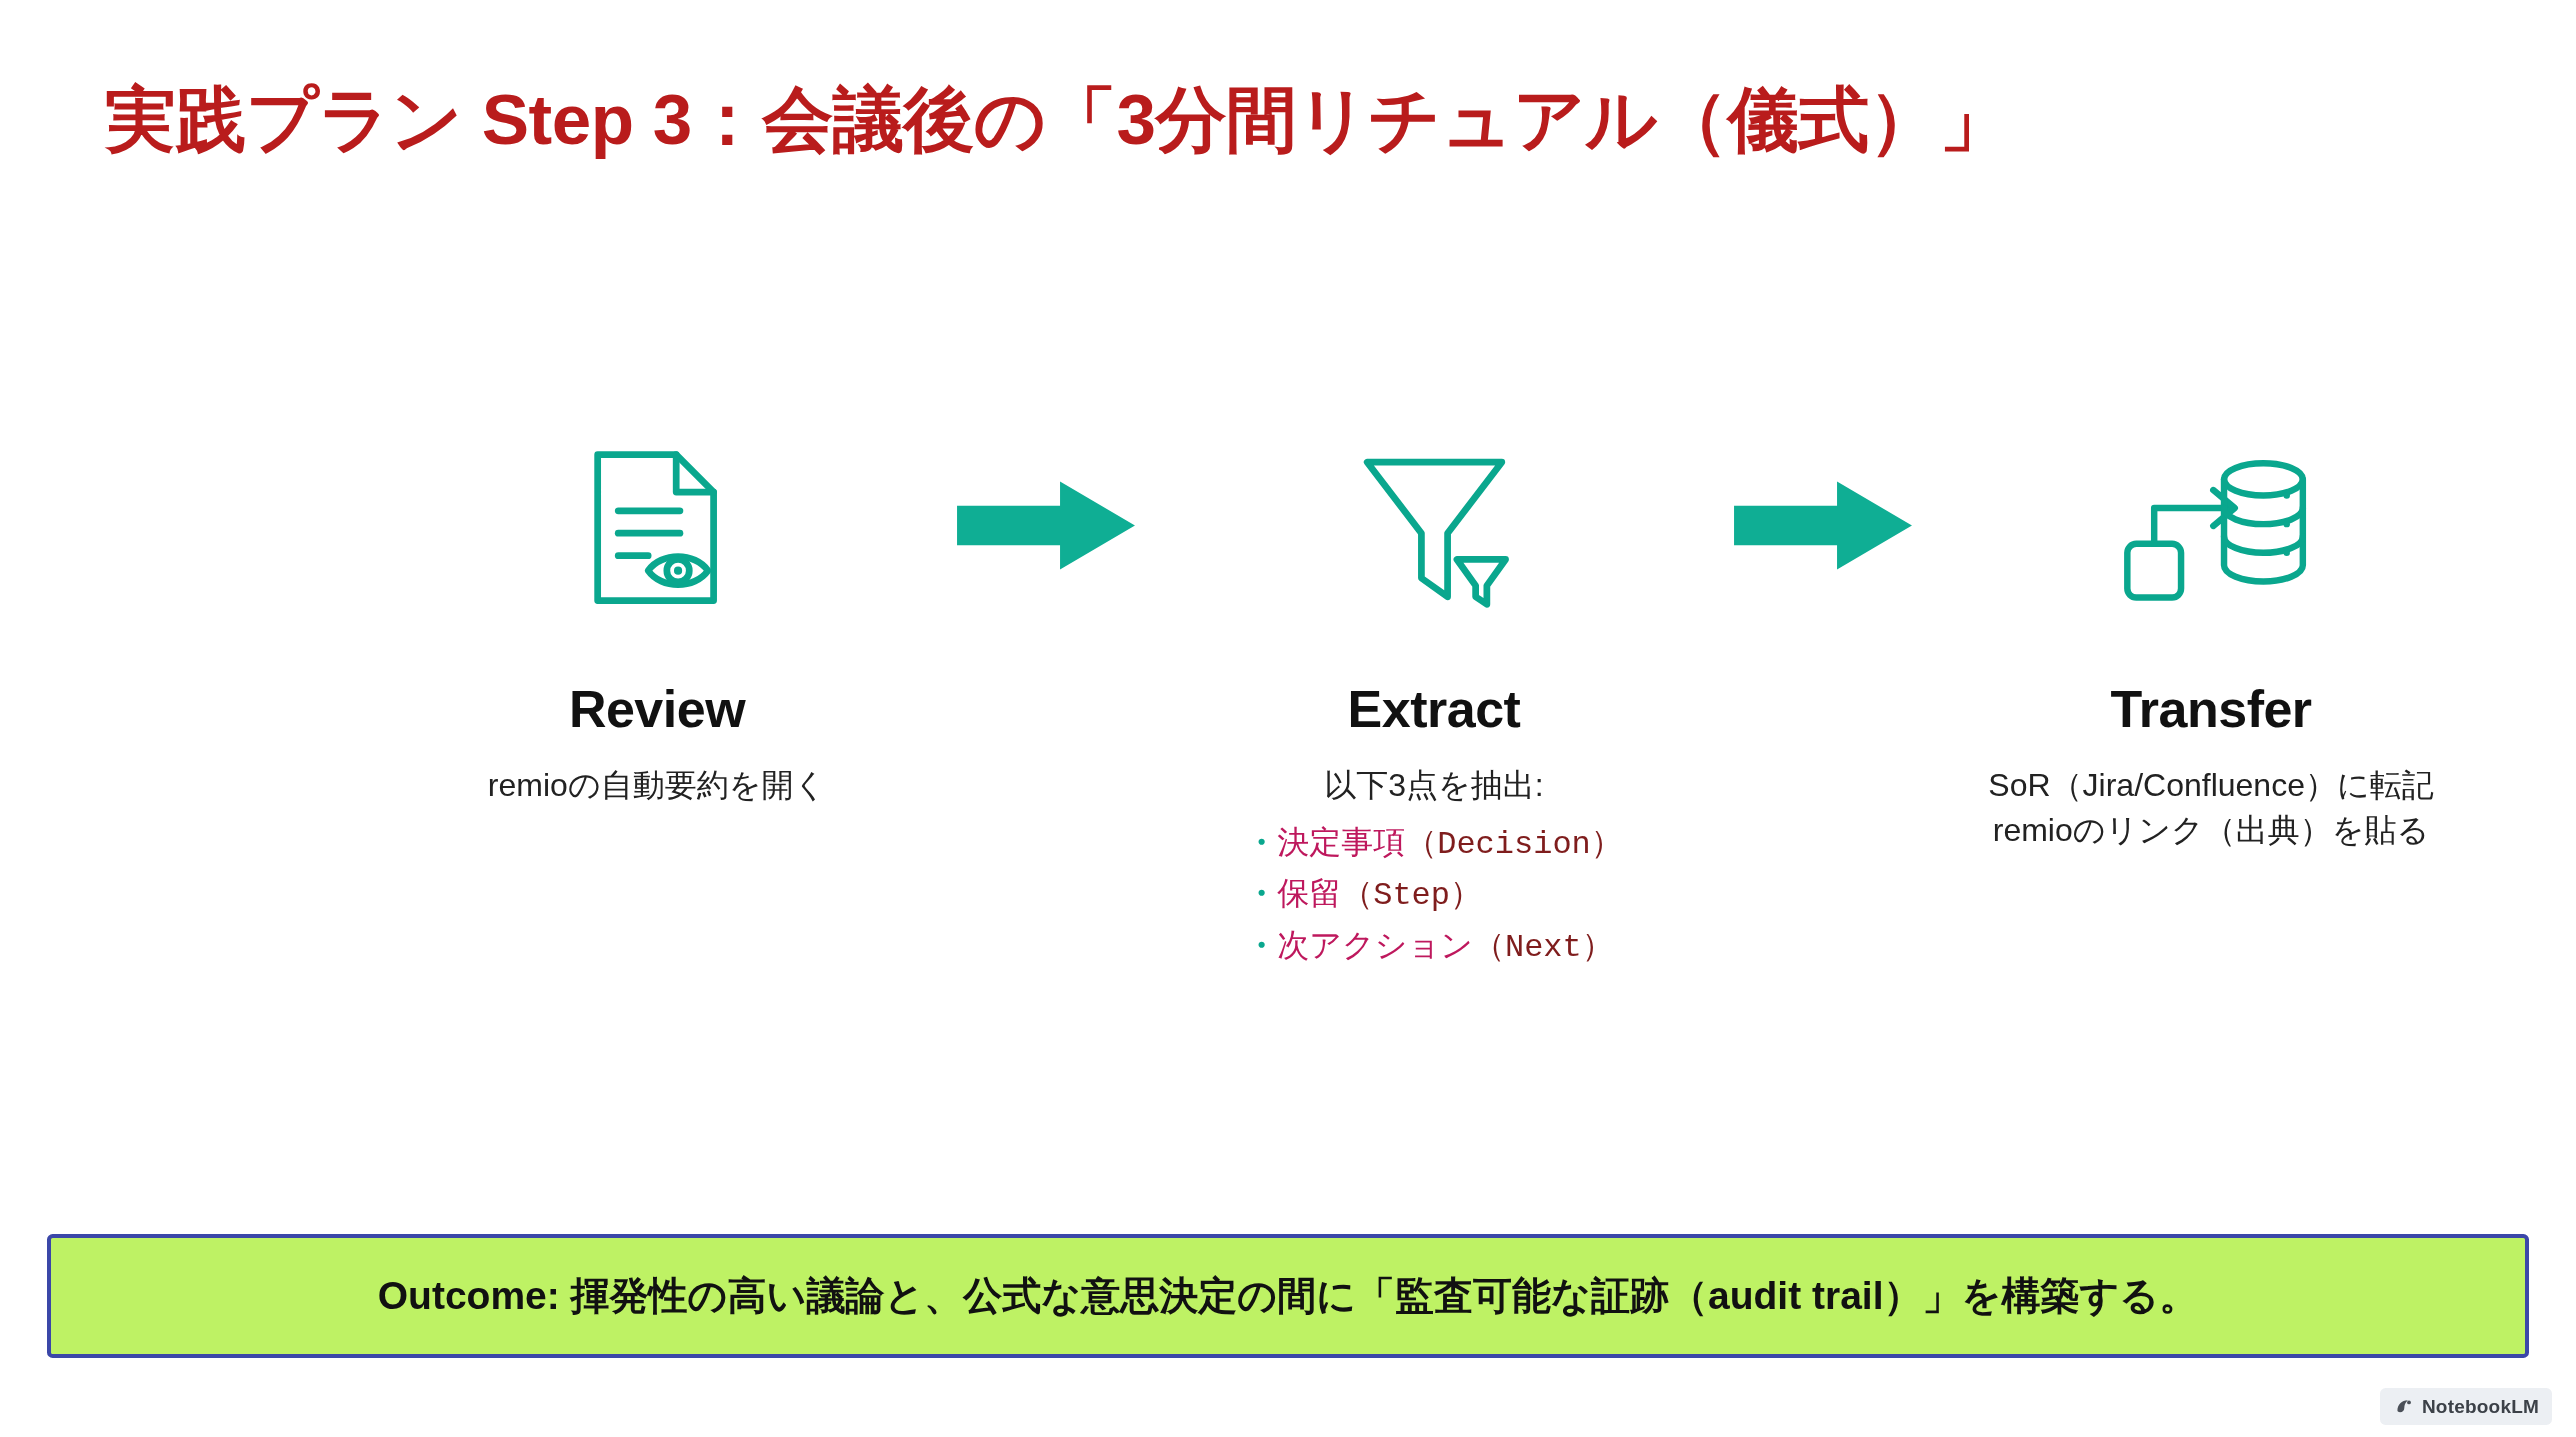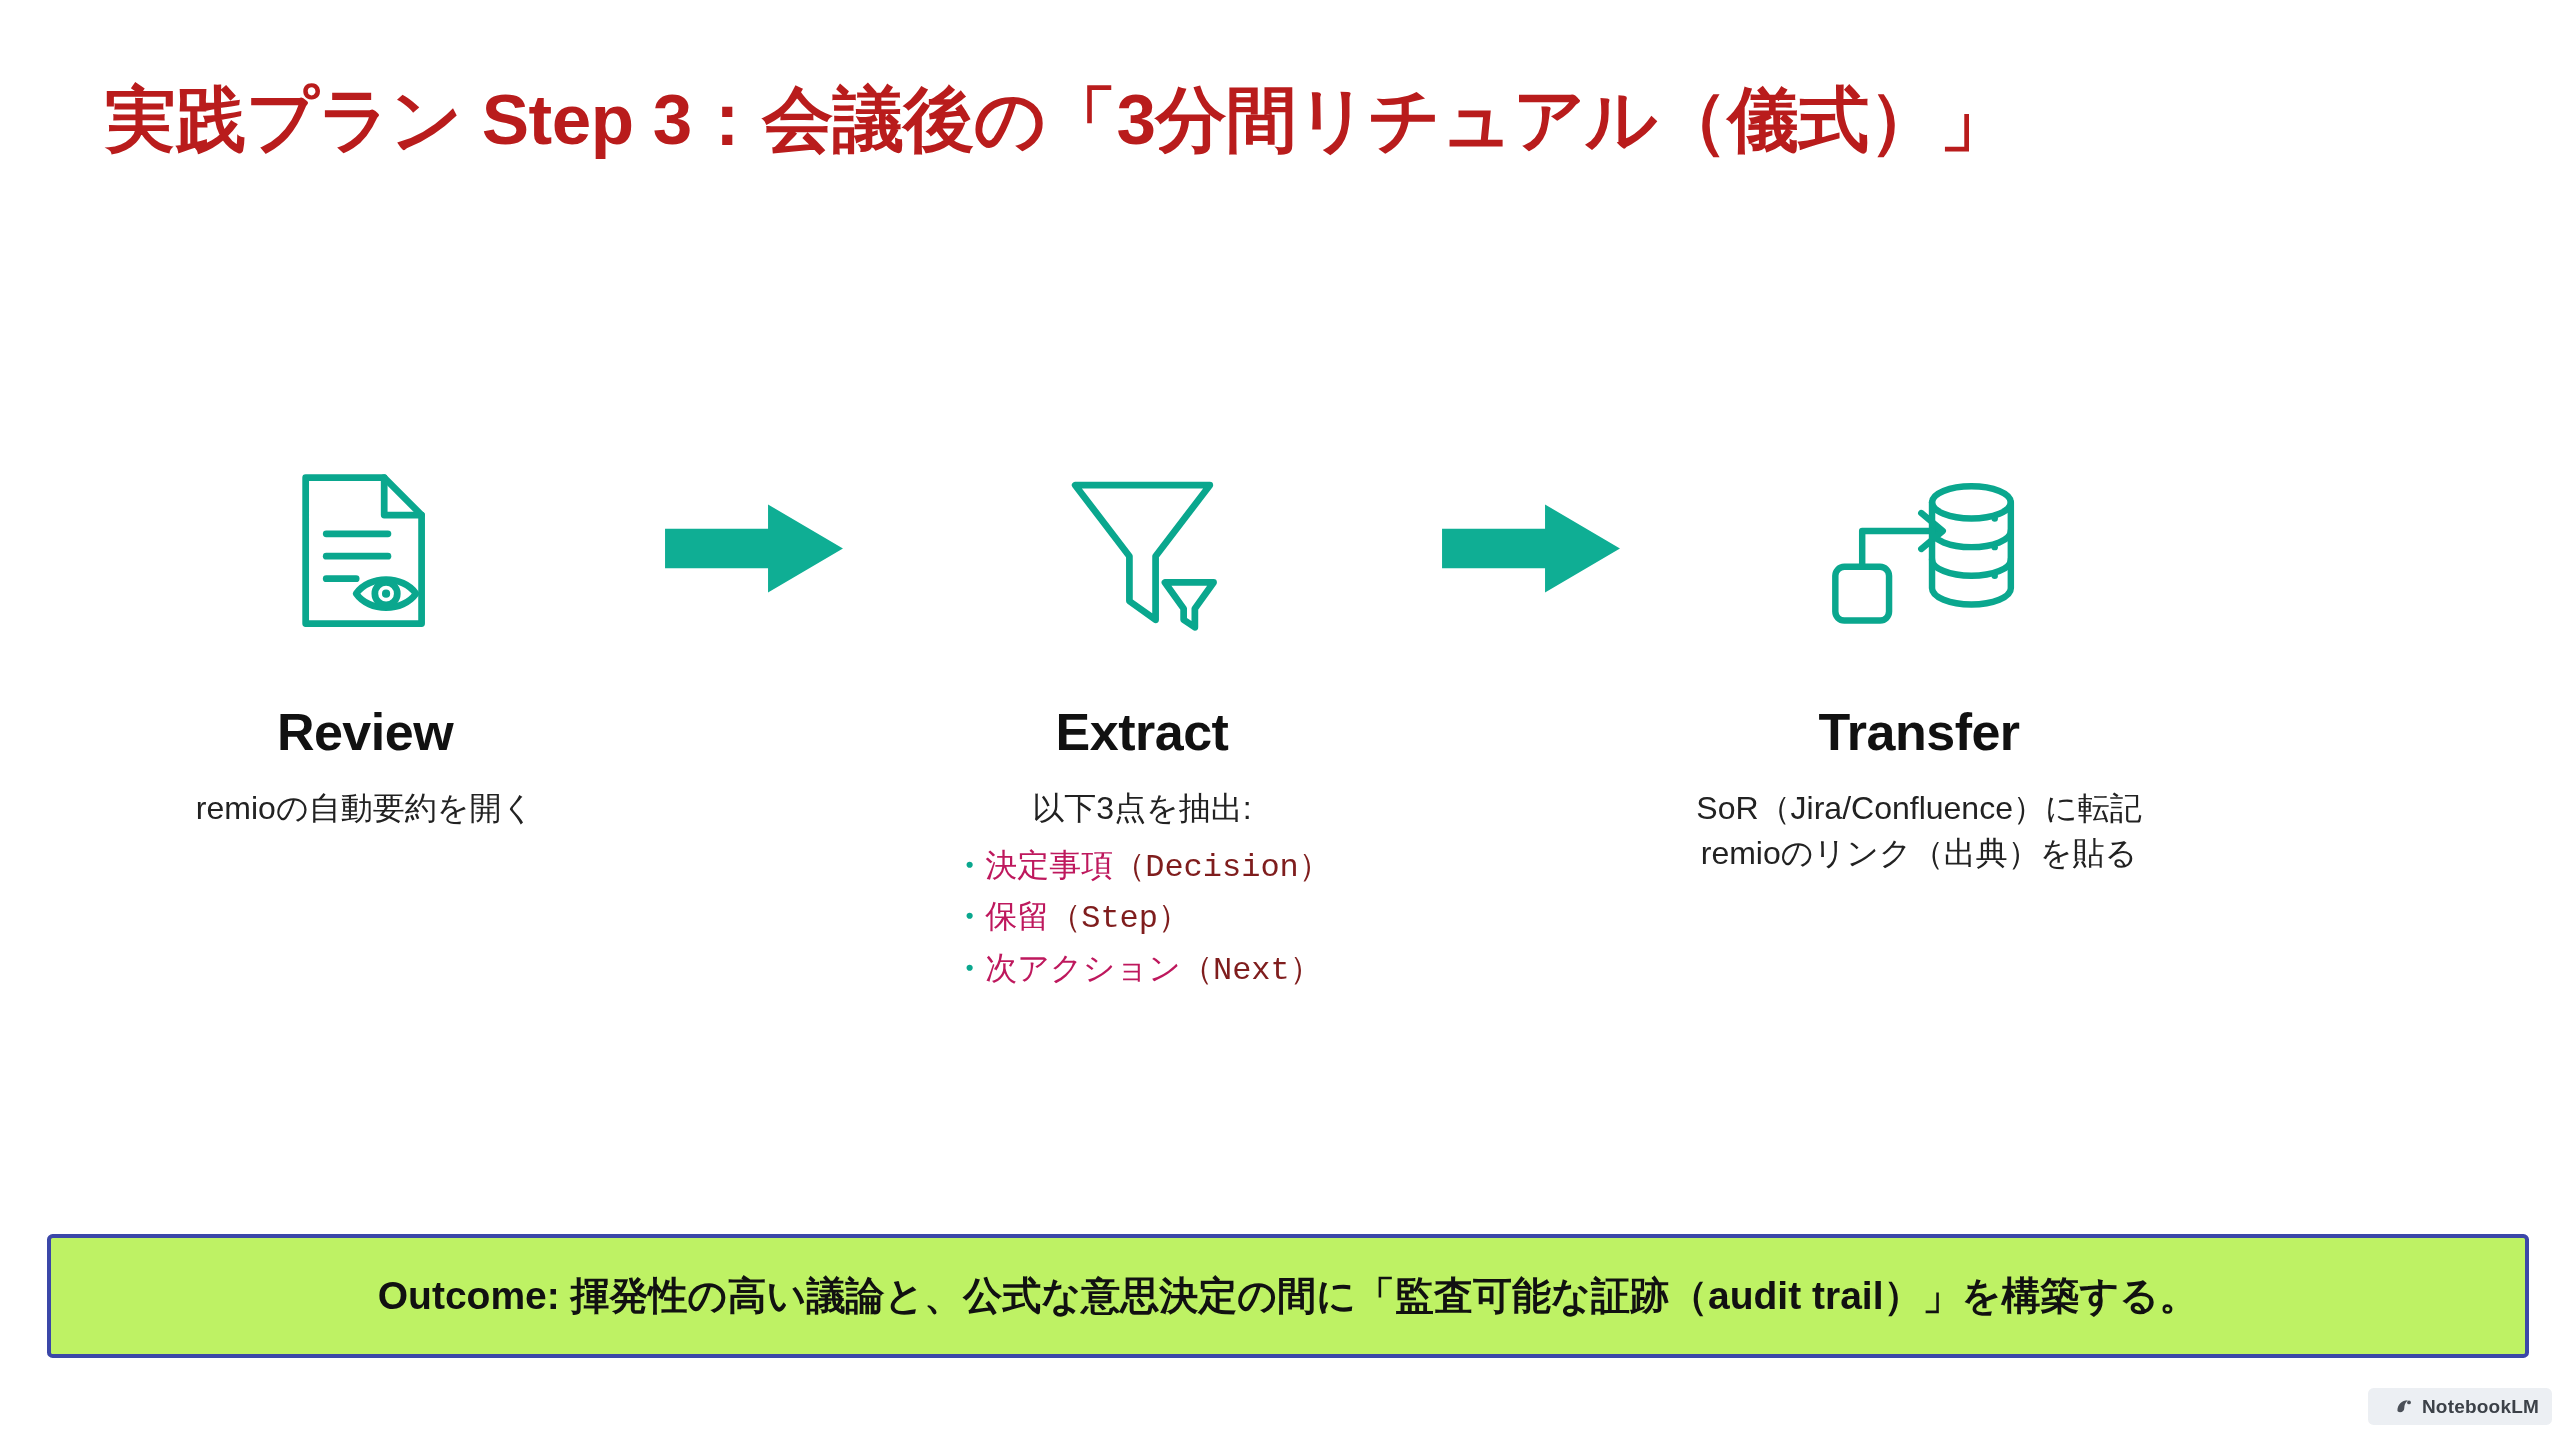--- a/index.html
+++ b/index.html
@@ -32,25 +32,25 @@
     letter-spacing: -0.5px;
     color: #b91c1c;
     white-space: nowrap;
   }
 
   
   .flow {
     position: absolute;
     left: 0;
     right: 0;
-    top: 431px;
+    top: 408px;
     display: flex;
     flex-direction: row;
     align-items: flex-start;
-    justify-content: flex-start;
+    justify-content: flex-end;
     padding: 0 84px;
     box-sizing: border-box;
   }
 
   .step {
     width: 562px;
     display: flex;
     flex-direction: column;
     align-items: center;
   }
@@ -136,21 +136,21 @@
     color: #111111;
     white-space: nowrap;
   }
 
   
   .watermark {
     position: absolute;
     right: 24px;
     bottom: 13px;
     height: 37px;
-    padding: 0 13px 0 26px;
+    padding: 0 13px 0 14px;
     background: #eceff3;
     border-radius: 5.6px;
     display: flex;
     align-items: center;
     gap: 7.5px;
   }
   .watermark-label {
     font-size: 19px;
     color: #3c4148;
     font-weight: 600;

